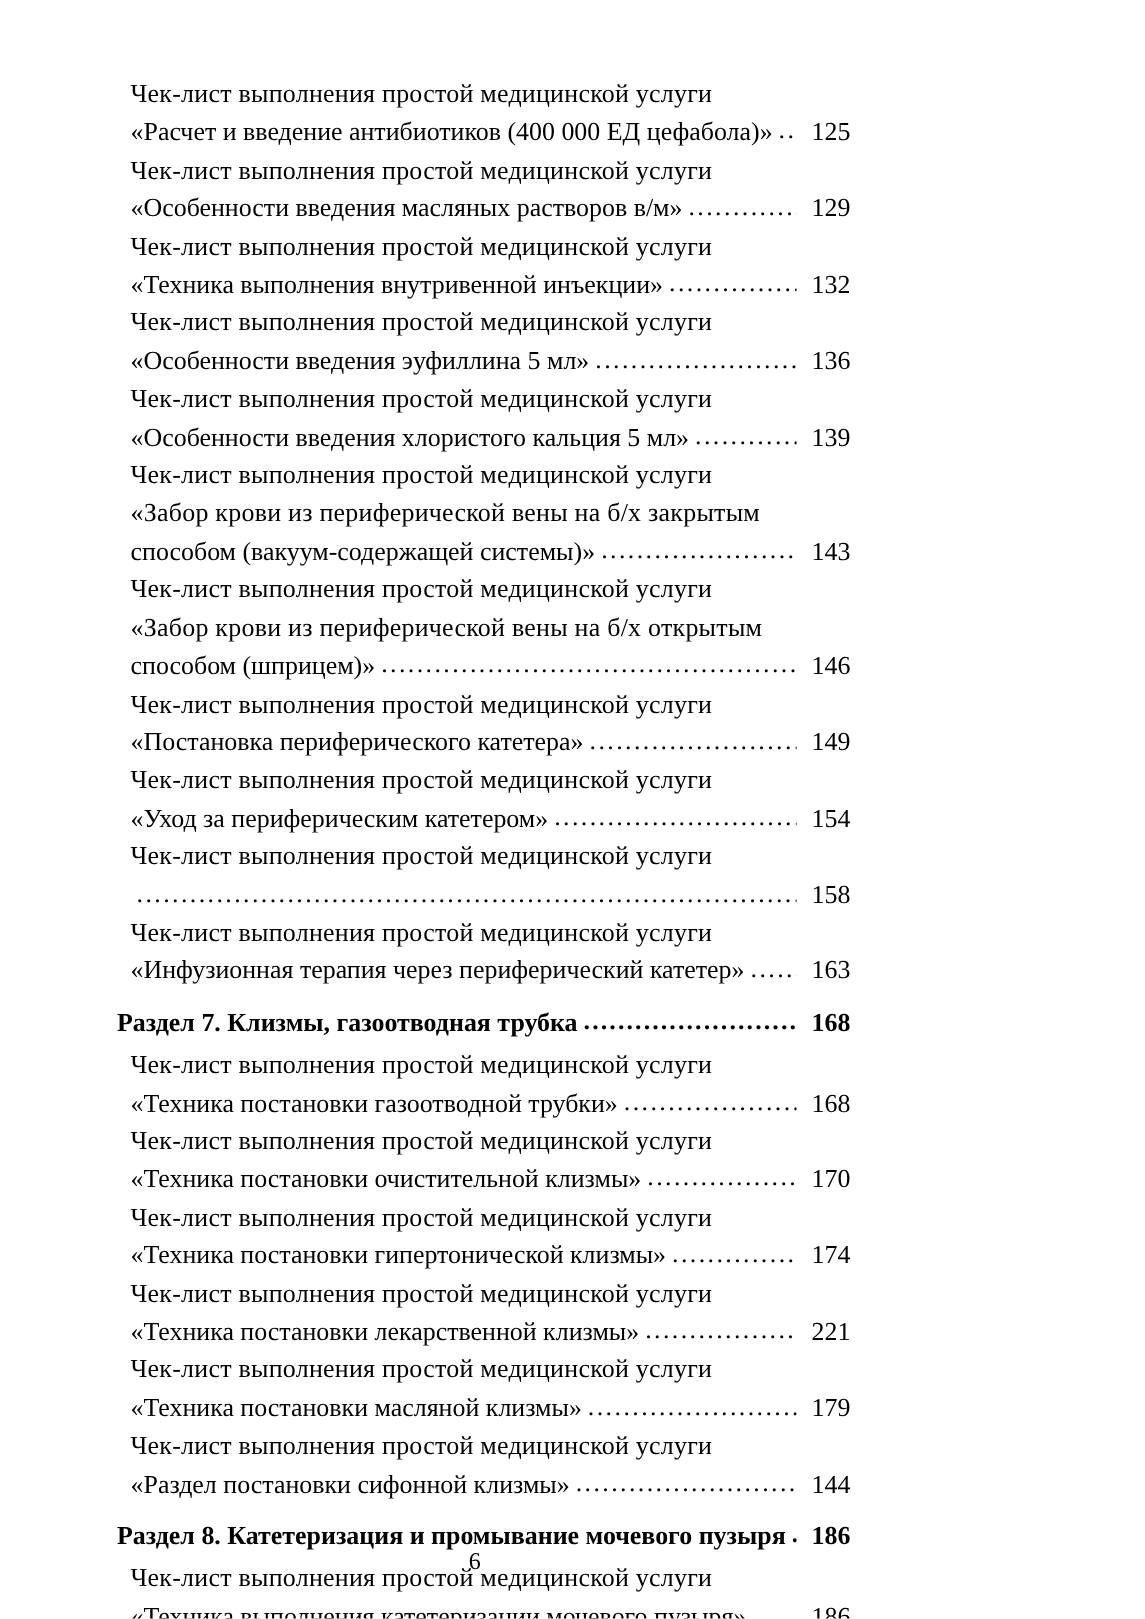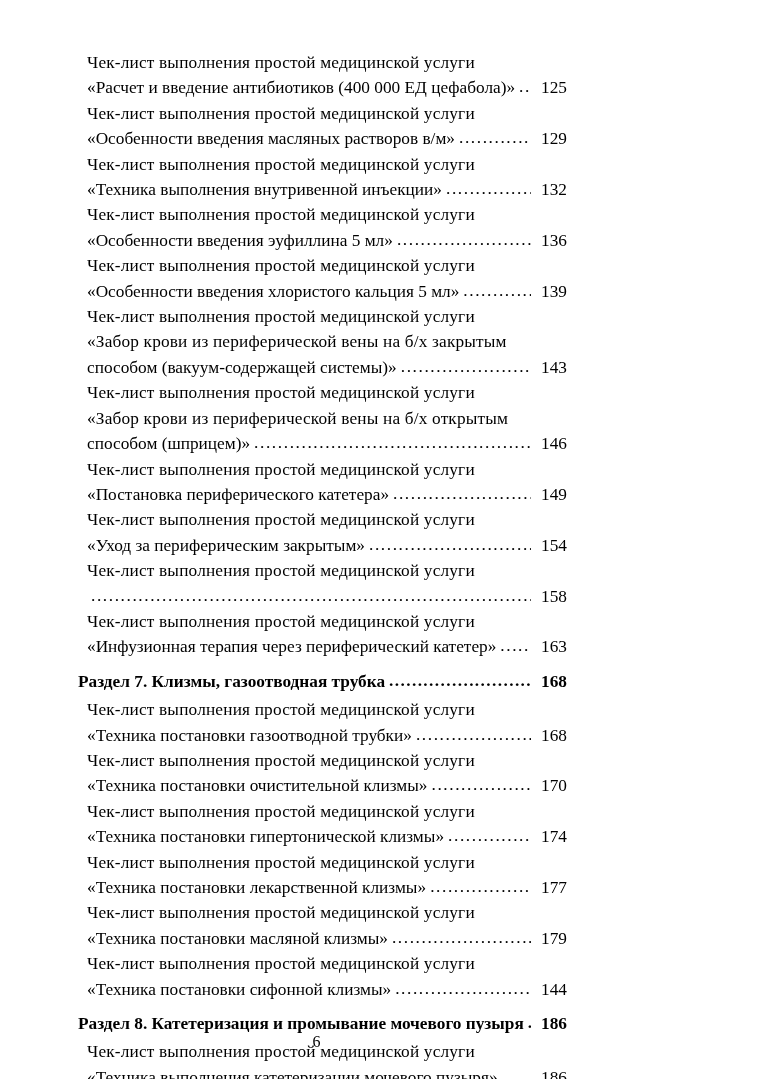--- a/index.html
+++ b/index.html
@@ -159,21 +159,21 @@
         <div class="line indent">Чек-лист выполнения простой медицинской услуги</div>
         <div class="leader-row indent">
           <span class="txt">«Постановка периферического катетера»</span>
           <span class="dots">........................................................................................................................................................................................................</span>
           <span class="pg">149</span>
         </div>
       </div>
       <div class="entry">
         <div class="line indent">Чек-лист выполнения простой медицинской услуги</div>
         <div class="leader-row indent">
-          <span class="txt">«Уход за периферическим закрытым»</span>
+          <span class="txt">«Уход за периферическим катетером»</span>
           <span class="dots">........................................................................................................................................................................................................</span>
           <span class="pg">154</span>
         </div>
       </div>
       <div class="entry">
         <div class="line indent">Чек-лист выполнения простой медицинской услуги</div>
         <div class="leader-row indent">
           <span class="dots">........................................................................................................................................................................................................</span>
           <span class="pg">158</span>
         </div>
@@ -215,35 +215,35 @@
           <span class="txt">«Техника постановки гипертонической клизмы»</span>
           <span class="dots">........................................................................................................................................................................................................</span>
           <span class="pg">174</span>
         </div>
       </div>
       <div class="entry">
         <div class="line indent">Чек-лист выполнения простой медицинской услуги</div>
         <div class="leader-row indent">
           <span class="txt">«Техника постановки лекарственной клизмы»</span>
           <span class="dots">........................................................................................................................................................................................................</span>
-          <span class="pg">177</span>
+          <span class="pg">221</span>
         </div>
       </div>
       <div class="entry">
         <div class="line indent">Чек-лист выполнения простой медицинской услуги</div>
         <div class="leader-row indent">
           <span class="txt">«Техника постановки масляной клизмы»</span>
           <span class="dots">........................................................................................................................................................................................................</span>
           <span class="pg">179</span>
         </div>
       </div>
       <div class="entry">
         <div class="line indent">Чек-лист выполнения простой медицинской услуги</div>
         <div class="leader-row indent">
-          <span class="txt">«Техника постановки сифонной клизмы»</span>
+          <span class="txt">«Раздел постановки сифонной клизмы»</span>
           <span class="dots">........................................................................................................................................................................................................</span>
           <span class="pg">144</span>
         </div>
       </div>
       <div class="entry section">
         <div class="leader-row">
           <span class="txt">Раздел 8. Катетеризация и промывание мочевого пузыря</span>
           <span class="dots">........................................................................................................................................................................................................</span>
           <span class="pg">186</span>
         </div>

